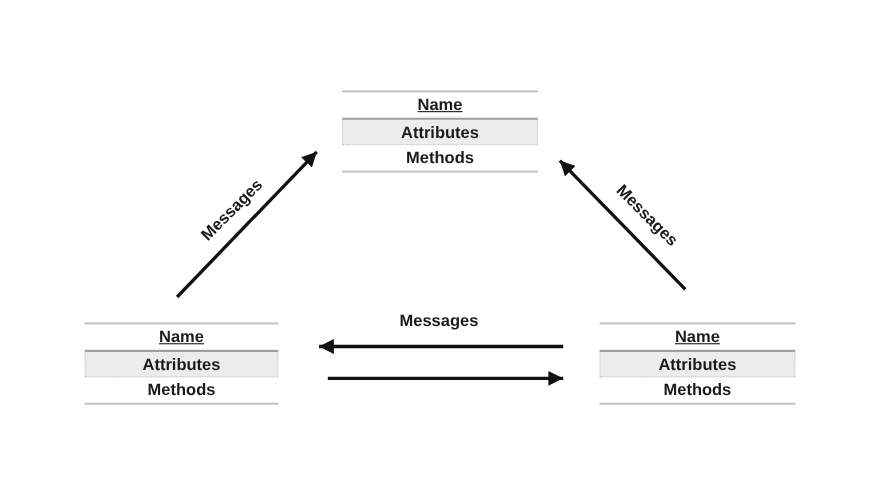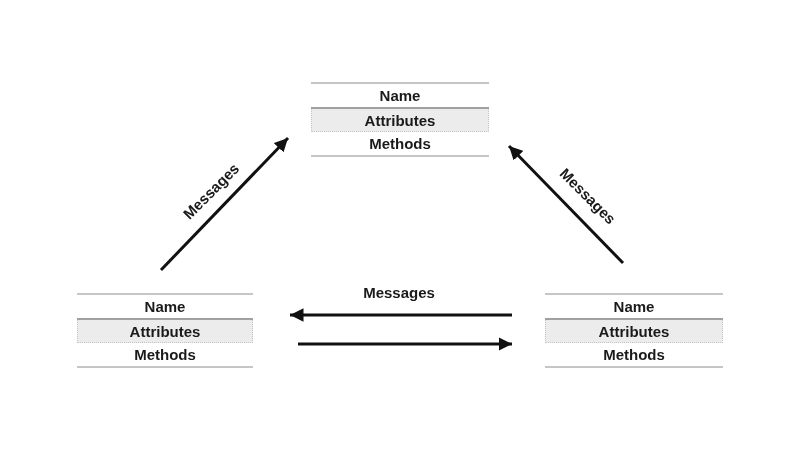--- a/index.html
+++ b/index.html
@@ -35,21 +35,21 @@
     border-bottom:2px solid var(--border-light);
     box-sizing:border-box;
     background:#ffffff;
   }
   .class-row{
     flex:1;
     display:flex;align-items:center;justify-content:center;
     font-size:15px;font-weight:700;color:var(--text);
     box-sizing:border-box;
   }
-  .row-name{ border-bottom:2px solid var(--border-dark); }
+  .row-name{ border-bottom:2px solid var(--border-dark);text-decoration:underline; }
   .row-attributes{
     background:var(--attributes-bg);
     border-bottom:1px dotted var(--border-light);
     border-left:1px dotted var(--border-light);
     border-right:1px dotted var(--border-light);
   }
   .box-top{ left:311px; top:82px;  width:178px; height:75px; }
   .box-bottom-left{ left:77px;  top:293px; width:176px; height:75px; }
   .box-bottom-right{ left:545px; top:293px; width:178px; height:75px; }
   .msg-label{

